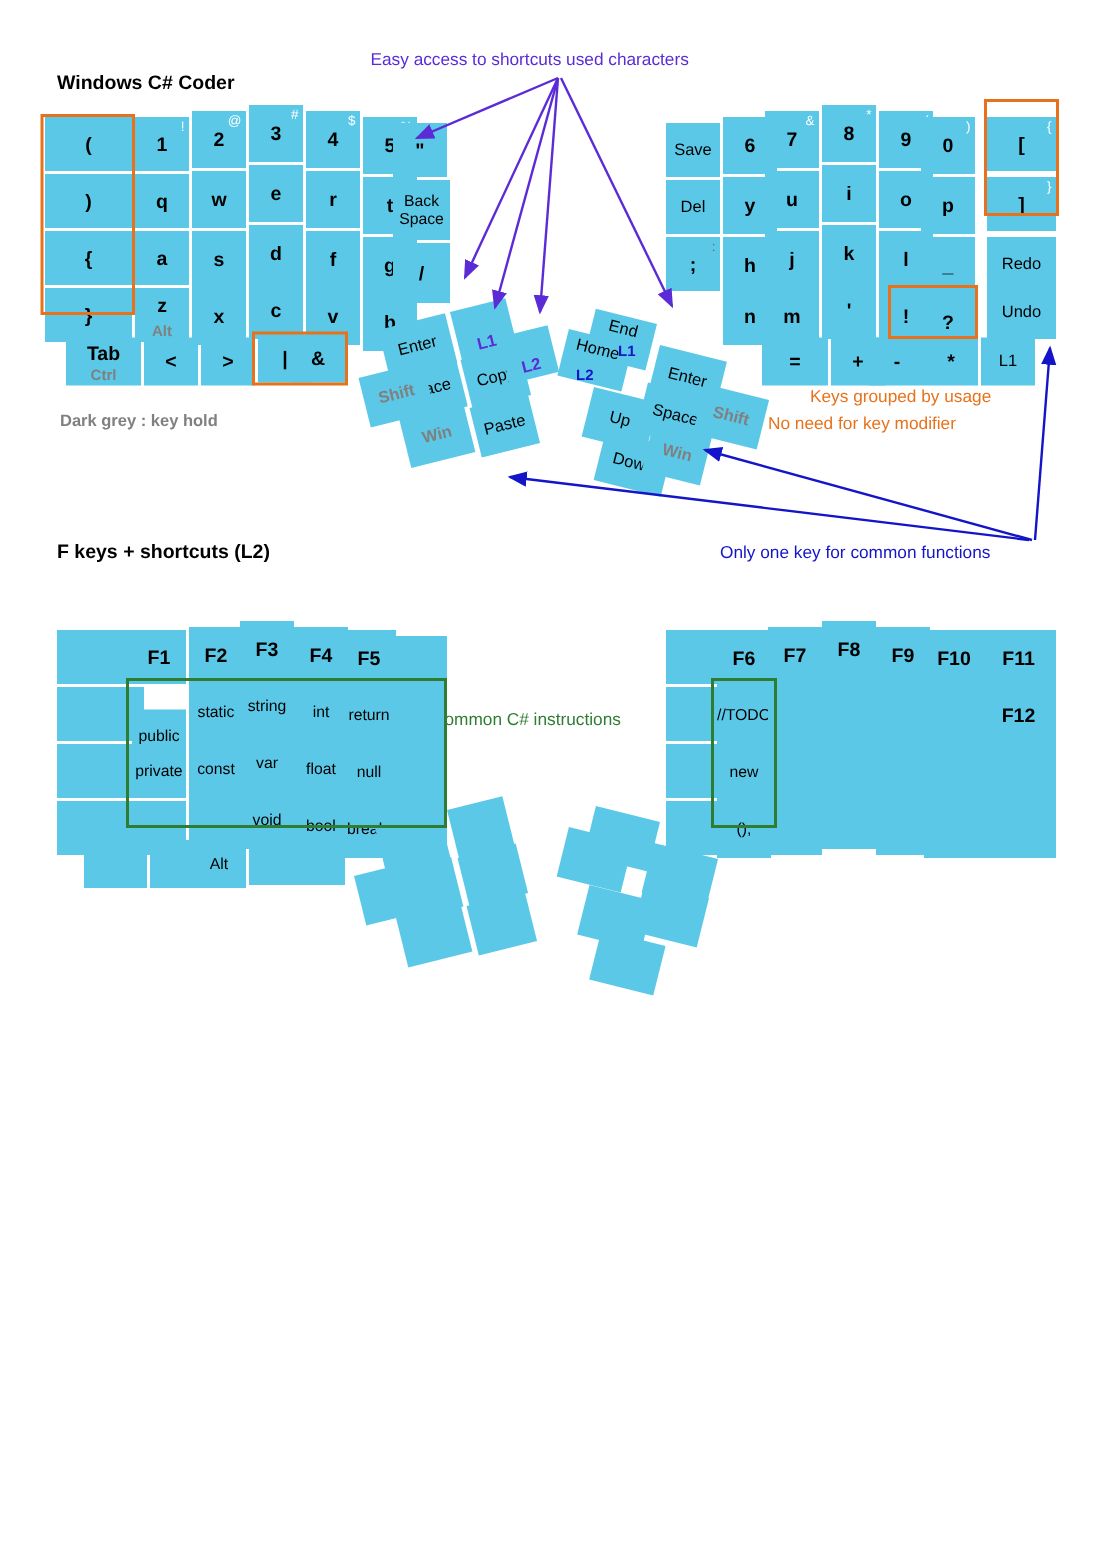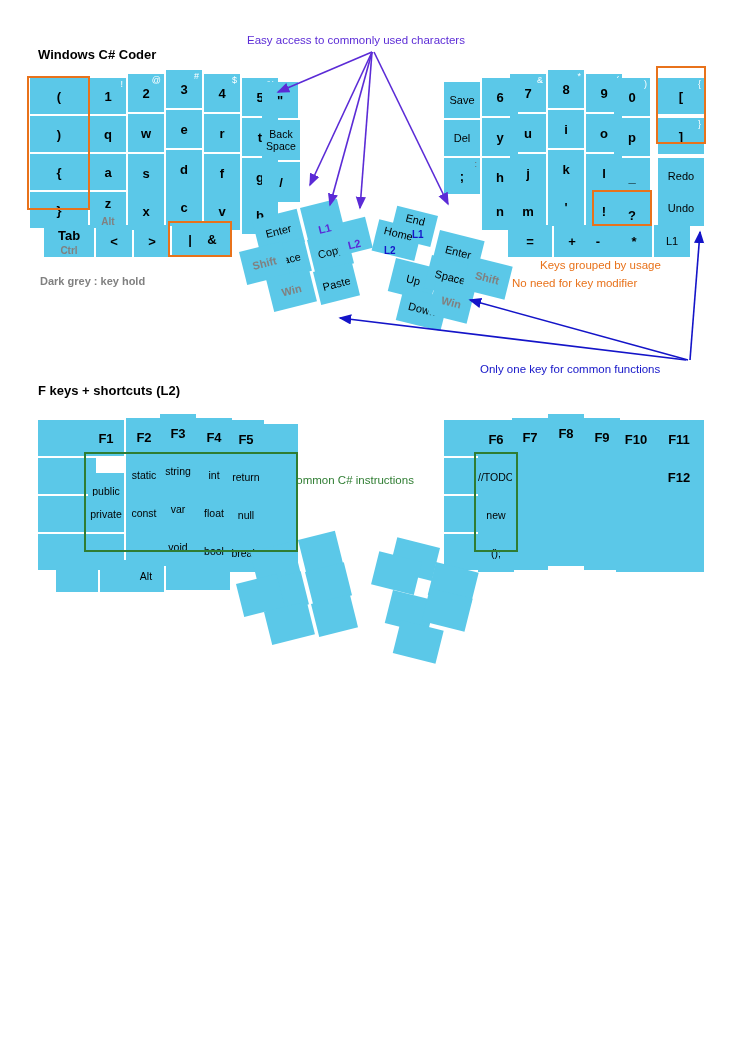--- a/index.html
+++ b/index.html
@@ -18,21 +18,21 @@
 
   
   .title {
     position: absolute;
     font-weight: bold;
     font-size: 13px;
     color: #000;
     white-space: nowrap;
   }
   #title-1 { left: 38px; top: 47px; }
-  #title-2 { left: 38px; top: 383px; }
+  #title-2 { left: 38px; top: 360px; }
 
   .note-grey {
     position: absolute;
     left: 40px; top: 275px;
     font-size: 11px;
     font-weight: bold;
     color: #808080;
     white-space: nowrap;
   }
 
@@ -116,21 +116,21 @@
 </style>
 </head>
 <body>
 
 <div class="root">
 
   <div class="title" id="title-1">Windows C# Coder</div>
   <div class="title" id="title-2">F keys + shortcuts (L2)</div>
   <div class="note-grey">Dark grey : key hold</div>
 
-  <div class="anno anno-purple" id="anno-easy">Easy access to commonly used characters</div>
+  <div class="anno anno-purple" id="anno-easy">Easy access to shortcuts used characters</div>
   <div class="anno anno-orange" id="anno-group1">Keys grouped by usage</div>
   <div class="anno anno-orange" id="anno-group2">No need for key modifier</div>
   <div class="anno anno-blue" id="anno-onekey">Only one key for common functions</div>
   <div class="anno anno-green" id="anno-common">Common C# instructions</div>
 
   <div class="key" style="left:30px;top:78px;width:58px;height:36px;">
     <span class="lbl center">(</span>
   </div>
   <div class="key" style="left:90px;top:78px;width:36px;height:36px;">
     <span class="sup">!</span>

